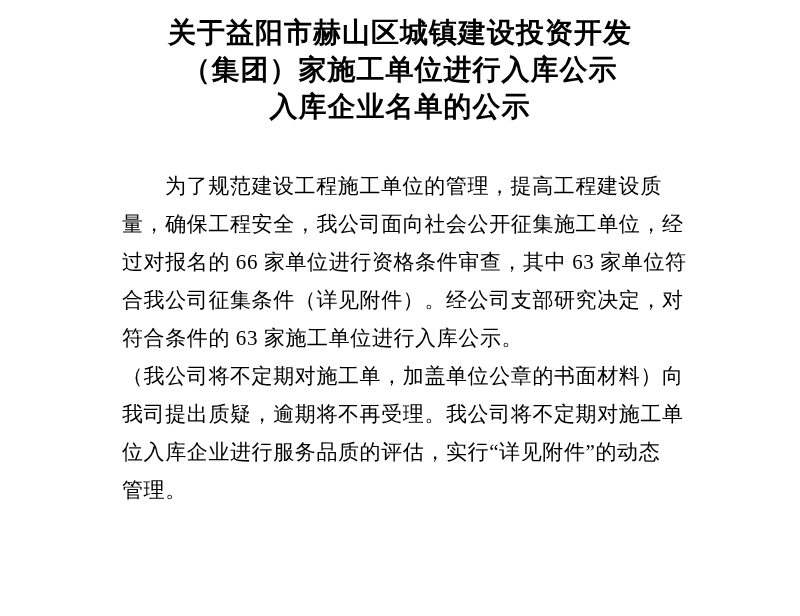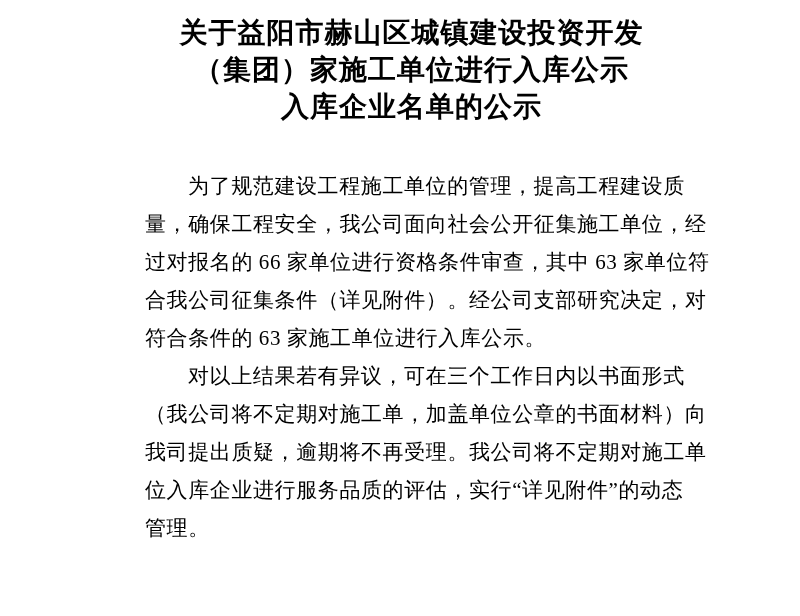--- a/index.html
+++ b/index.html
@@ -34,21 +34,20 @@
     left: 122px;
     width: 566px;
     font-family: "Liberation Serif", "DejaVu Serif", serif;
     font-size: 21px;
     line-height: 38px;
     letter-spacing: 0.6px;
     color: #000000;
   }
   .line {
     white-space: nowrap;
-    margin-left: 23px;
   }
   .indent {
     padding-left: 43px;
     font-family: Liberation Serif, serif;
   }
 </style>
 </head>
 <body>
 
 <div class="page">
@@ -61,20 +60,19 @@
 
   <div class="doc-body">
 
     <div class="line indent">为了规范建设工程施工单位的管理，提高工程建设质</div>
     <div class="line">量，确保工程安全，我公司面向社会公开征集施工单位，经</div>
     <div class="line">过对报名的 66 家单位进行资格条件审查，其中 63 家单位符</div>
     <div class="line">合我公司征集条件（详见附件）。经公司支部研究决定，对</div>
     <div class="line">符合条件的 63 家施工单位进行入库公示。</div>
 
 
-    <div class="line indent">对以上结果若有异议，可在三个工作日内以书面形式</div>
     <div class="line">（我公司将不定期对施工单，加盖单位公章的书面材料）向</div>
     <div class="line">我司提出质疑，逾期将不再受理。我公司将不定期对施工单</div>
     <div class="line">位入库企业进行服务品质的评估，实行“详见附件”的动态</div>
     <div class="line">管理。</div>
   </div>
 
 </div>
 
 </body></html>

